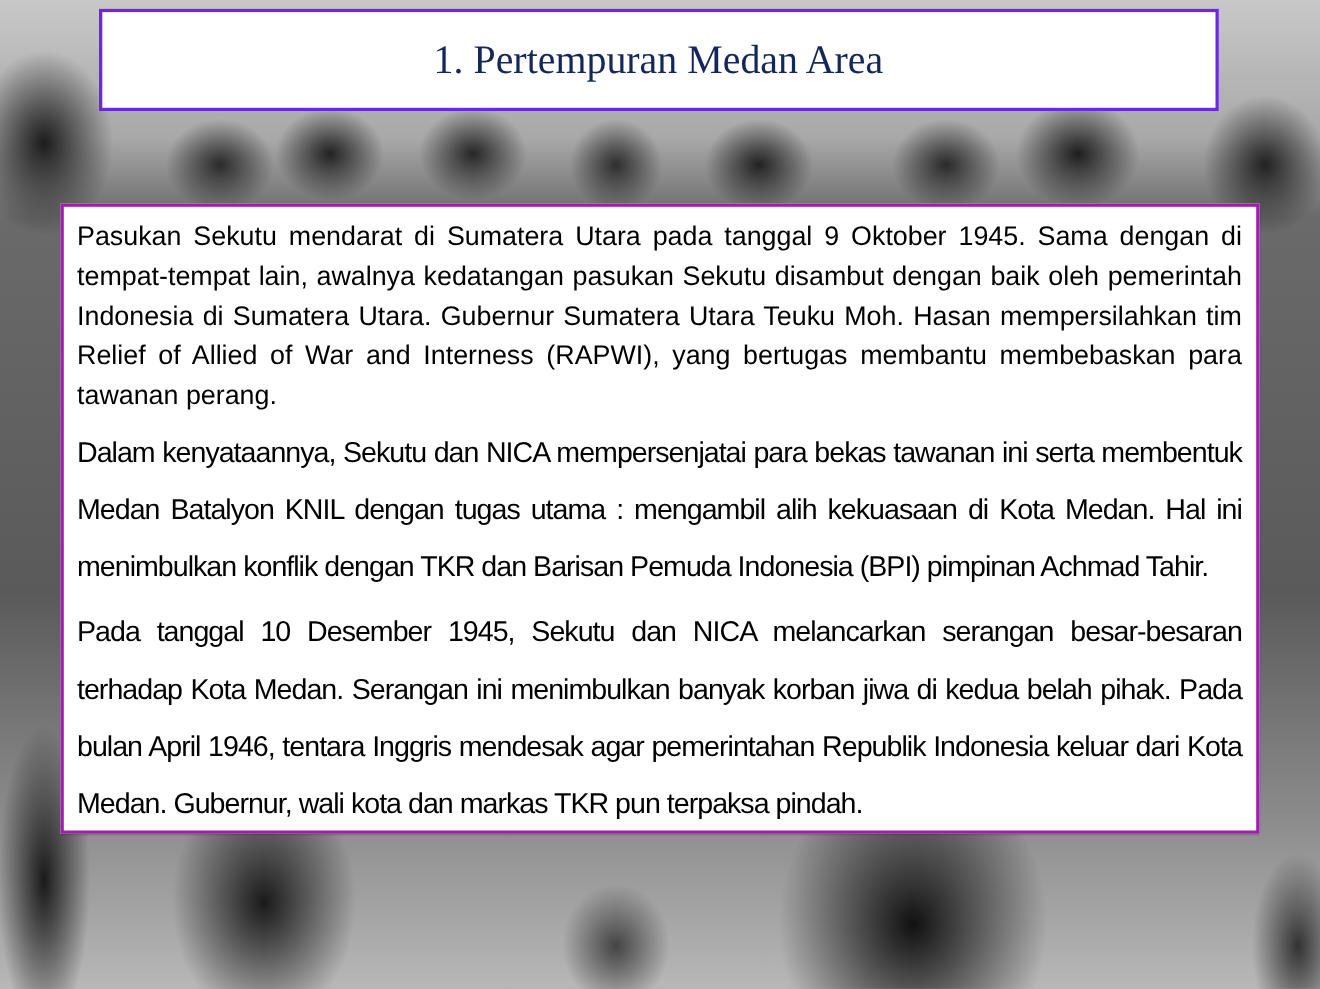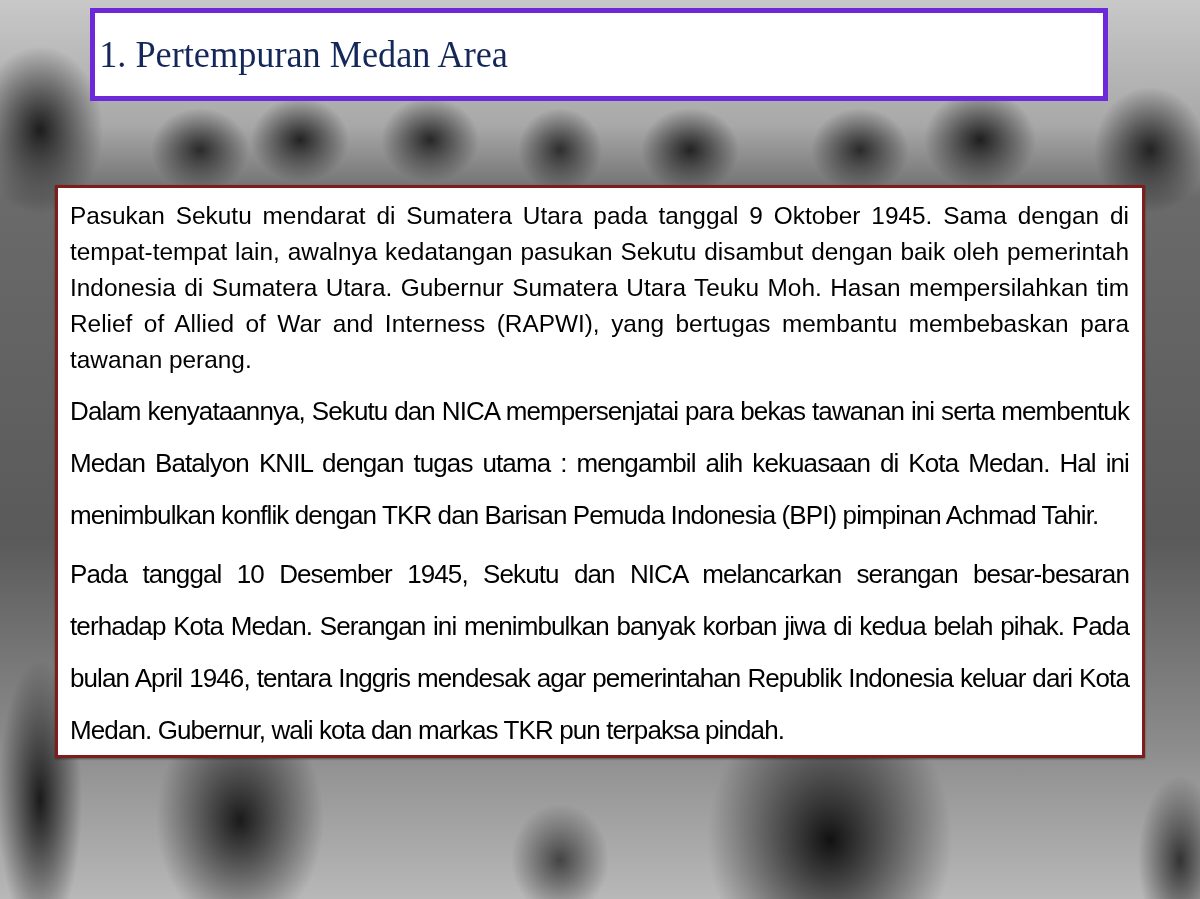--- a/index.html
+++ b/index.html
@@ -23,31 +23,31 @@
         radial-gradient(ellipse 80px 90px at 1150px 150px, #222 0%, rgba(30,30,30,0) 70%),
         radial-gradient(ellipse 120px 160px at 240px 820px, #1a1a1a 0%, rgba(20,20,20,0) 70%),
         radial-gradient(ellipse 70px 80px at 560px 860px, #444 0%, rgba(60,60,60,0) 70%),
         radial-gradient(ellipse 170px 200px at 830px 840px, #111 0%, rgba(15,15,15,0) 72%),
         radial-gradient(ellipse 60px 200px at 40px 800px, #1a1a1a 0%, rgba(20,20,20,0) 70%),
         radial-gradient(ellipse 60px 120px at 1180px 860px, #333 0%, rgba(40,40,40,0) 70%),
         linear-gradient(180deg, #c8c8c8 0%, #a8a8a8 14%, #6a6a6a 22%, #5a5a5a 60%, #8a8a8a 82%, #b8b8b8 100%);
     }
     .title-box {
       position: absolute; left: 90px; top: 8px; width: 1018px; height: 93px;
-      background: #ffffff; border: 5px solid #6d28d9; box-sizing: border-box;
-      display: flex; align-items: center; 
+      background: #ffffff; border: 3px solid #6d28d9; box-sizing: border-box;
+      display: flex; align-items: center; justify-content: center;
     }
     .title-text {
       font-family: "Liberation Serif", serif;
       font-size: 37px; color: #14275a; letter-spacing: 0px;
       transform: scaleX(0.98);
     }
     .content-box {
       position: absolute; left: 55px; top: 185px; width: 1090px; height: 573px;
-      background: #ffffff; border: 3px solid #7f1d1d; box-sizing: border-box;
+      background: #ffffff; border: 3px solid #a21caf; box-sizing: border-box;
       padding: 10px 13px 0 12px;
       box-shadow: 0 1px 2px rgba(0,0,0,0.4);
     }
     .para {
       margin: 0 0 7px 0;
       font-size: 24.5px; line-height: 36px; color: #000;
       text-align: justify; text-align-last: left;
     }
     .para.condensed { font-size: 26px; line-height: 52px; letter-spacing: -0.9px; word-spacing: 0px; }
     .para.p1 { font-size: 24.4px; }

